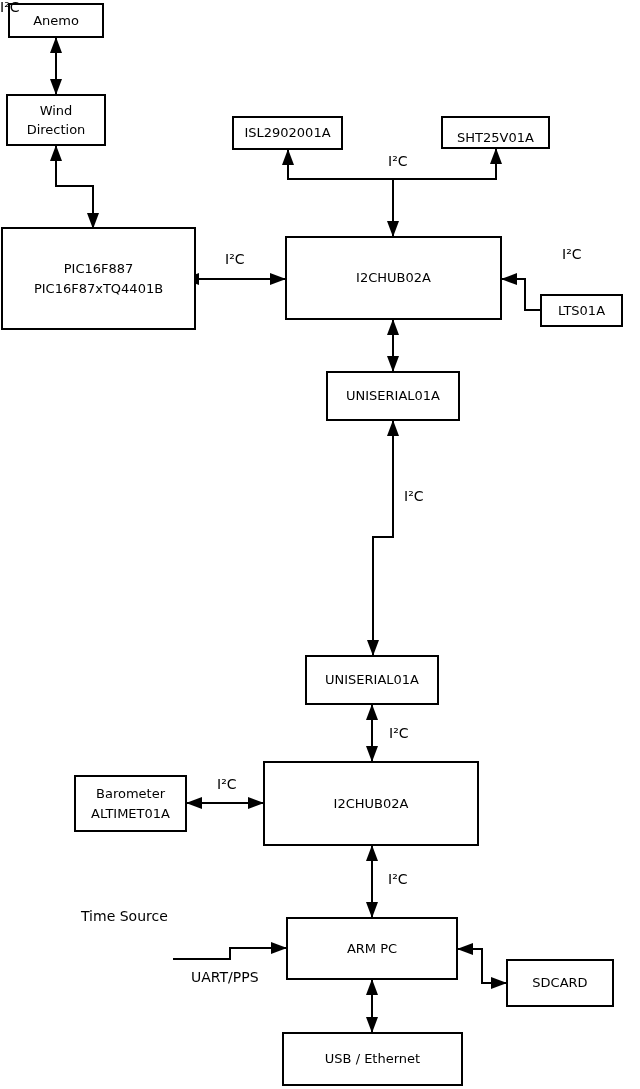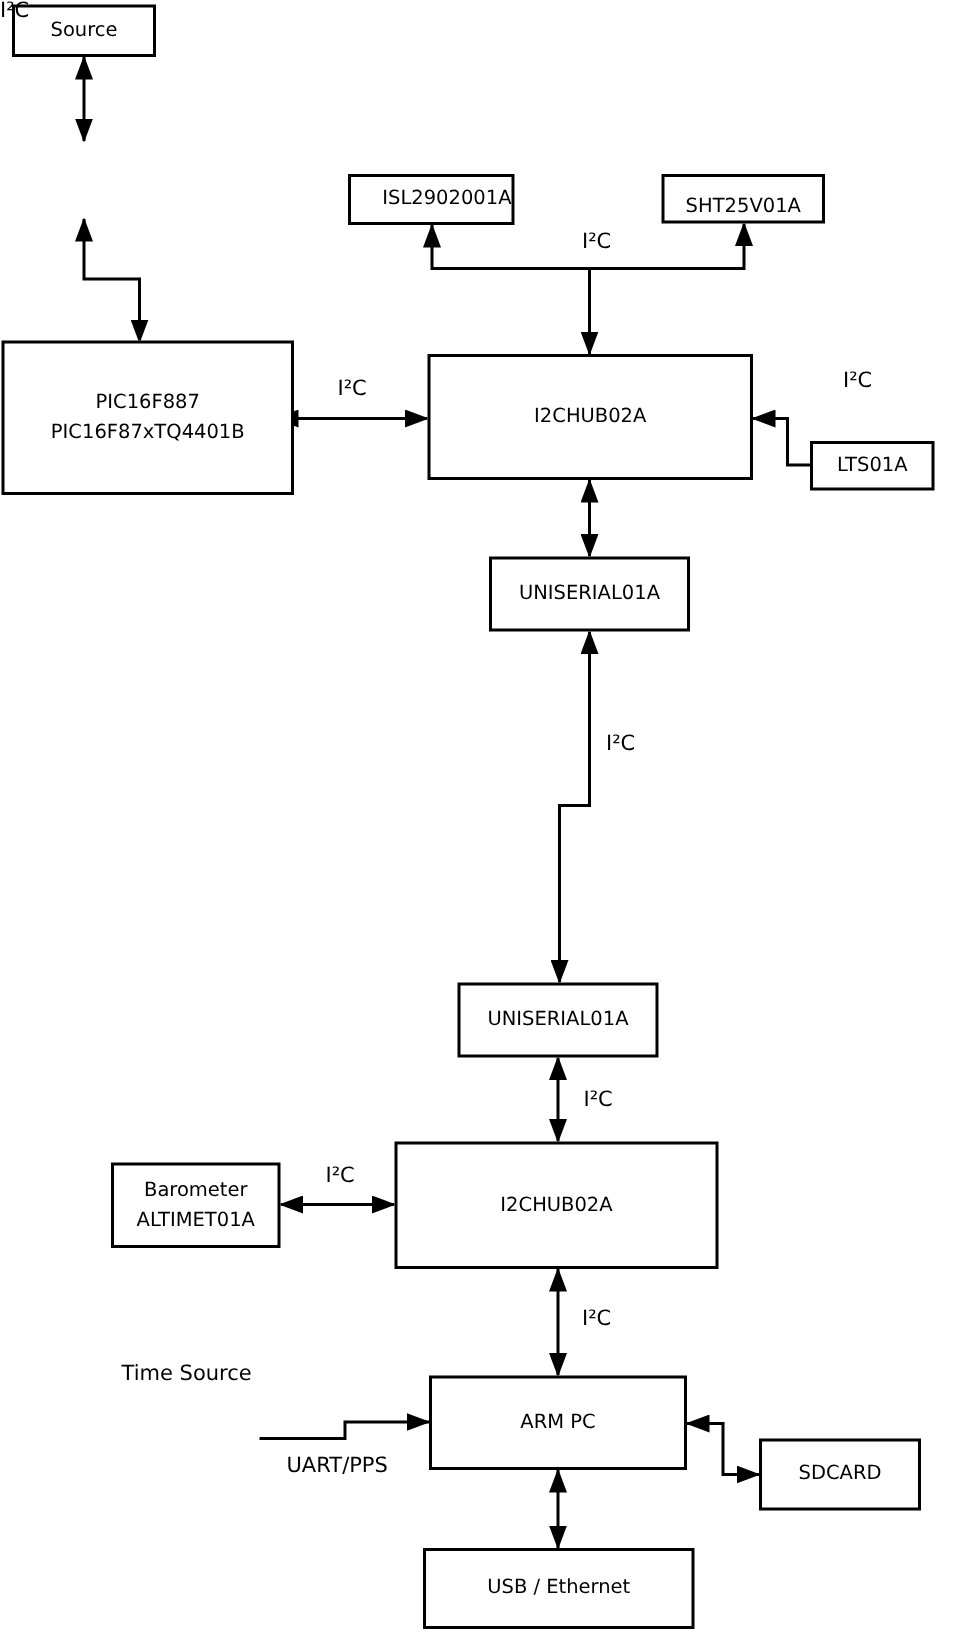--- a/index.html
+++ b/index.html
@@ -40,21 +40,21 @@
   .edge-label {
     position: absolute;
     font-size: 14px;
     line-height: 1;
     white-space: nowrap;
   }
   
   .n-anemo      { left: 8px;   top: 3px;    width: 96px;  height: 35px; }
   .n-wind       { left: 6px;   top: 94px;   width: 100px; height: 52px; }
   .n-pic        { left: 1px;   top: 227px;  width: 195px; height: 103px; }
-  .n-isl        { left: 232px; top: 116px;  width: 111px; height: 34px; align-items: flex-end; }
+  .n-isl        { left: 232px; top: 116px;  width: 111px; height: 34px; }
   .n-sht        { left: 441px; top: 116px;  width: 109px; height: 33px; justify-content: flex-end; }
   .n-hub1       { left: 285px; top: 236px;  width: 217px; height: 84px; }
   .n-lts        { left: 540px; top: 294px;  width: 83px;  height: 33px; }
   .n-uniserial1 { left: 326px; top: 371px;  width: 134px; height: 50px; }
   .n-uniserial2 { left: 305px; top: 655px;  width: 134px; height: 50px; }
   .n-hub2       { left: 263px; top: 761px;  width: 216px; height: 85px; }
   .n-baro       { left: 74px;  top: 775px;  width: 113px; height: 57px; }
   .n-gps        { left: 67px;  top: 937px;  width: 106px; height: 45px; }
   .n-armpc      { left: 286px; top: 917px;  width: 172px; height: 63px; }
   .n-sdcard     { left: 506px; top: 959px;  width: 108px; height: 48px; }
@@ -91,23 +91,27 @@
     <path d="M393,421 V537 H373 V655" marker-start="url(#ah)" marker-end="url(#ah)"></path>
     <path d="M372,705 V761" marker-start="url(#ah)" marker-end="url(#ah)"></path>
     <path d="M187,803 H263" marker-start="url(#ah)" marker-end="url(#ah)"></path>
     <path d="M372,846 V917" marker-start="url(#ah)" marker-end="url(#ah)"></path>
     <path d="M173,959 H230 V948 H286" marker-end="url(#ah)"></path>
     <path d="M458,949 H482 V983 H506" marker-start="url(#ah)" marker-end="url(#ah)"></path>
     <path d="M372,980 V1032" marker-start="url(#ah)" marker-end="url(#ah)"></path>
   </svg>
 
   <div class="node n-anemo">
-    <span>Source</span>
+    <span>Anemo</span>
   </div>
 
+  <div class="node n-wind">
+    <span>Wind</span>
+    <span>Direction</span>
+  </div>
 
   <div class="node n-pic">
     <span>PIC16F887</span>
     <span>PIC16F87xTQ4401B</span>
   </div>
 
   <div class="node n-isl">
     <span>ISL2902001A</span>
   </div>
 

